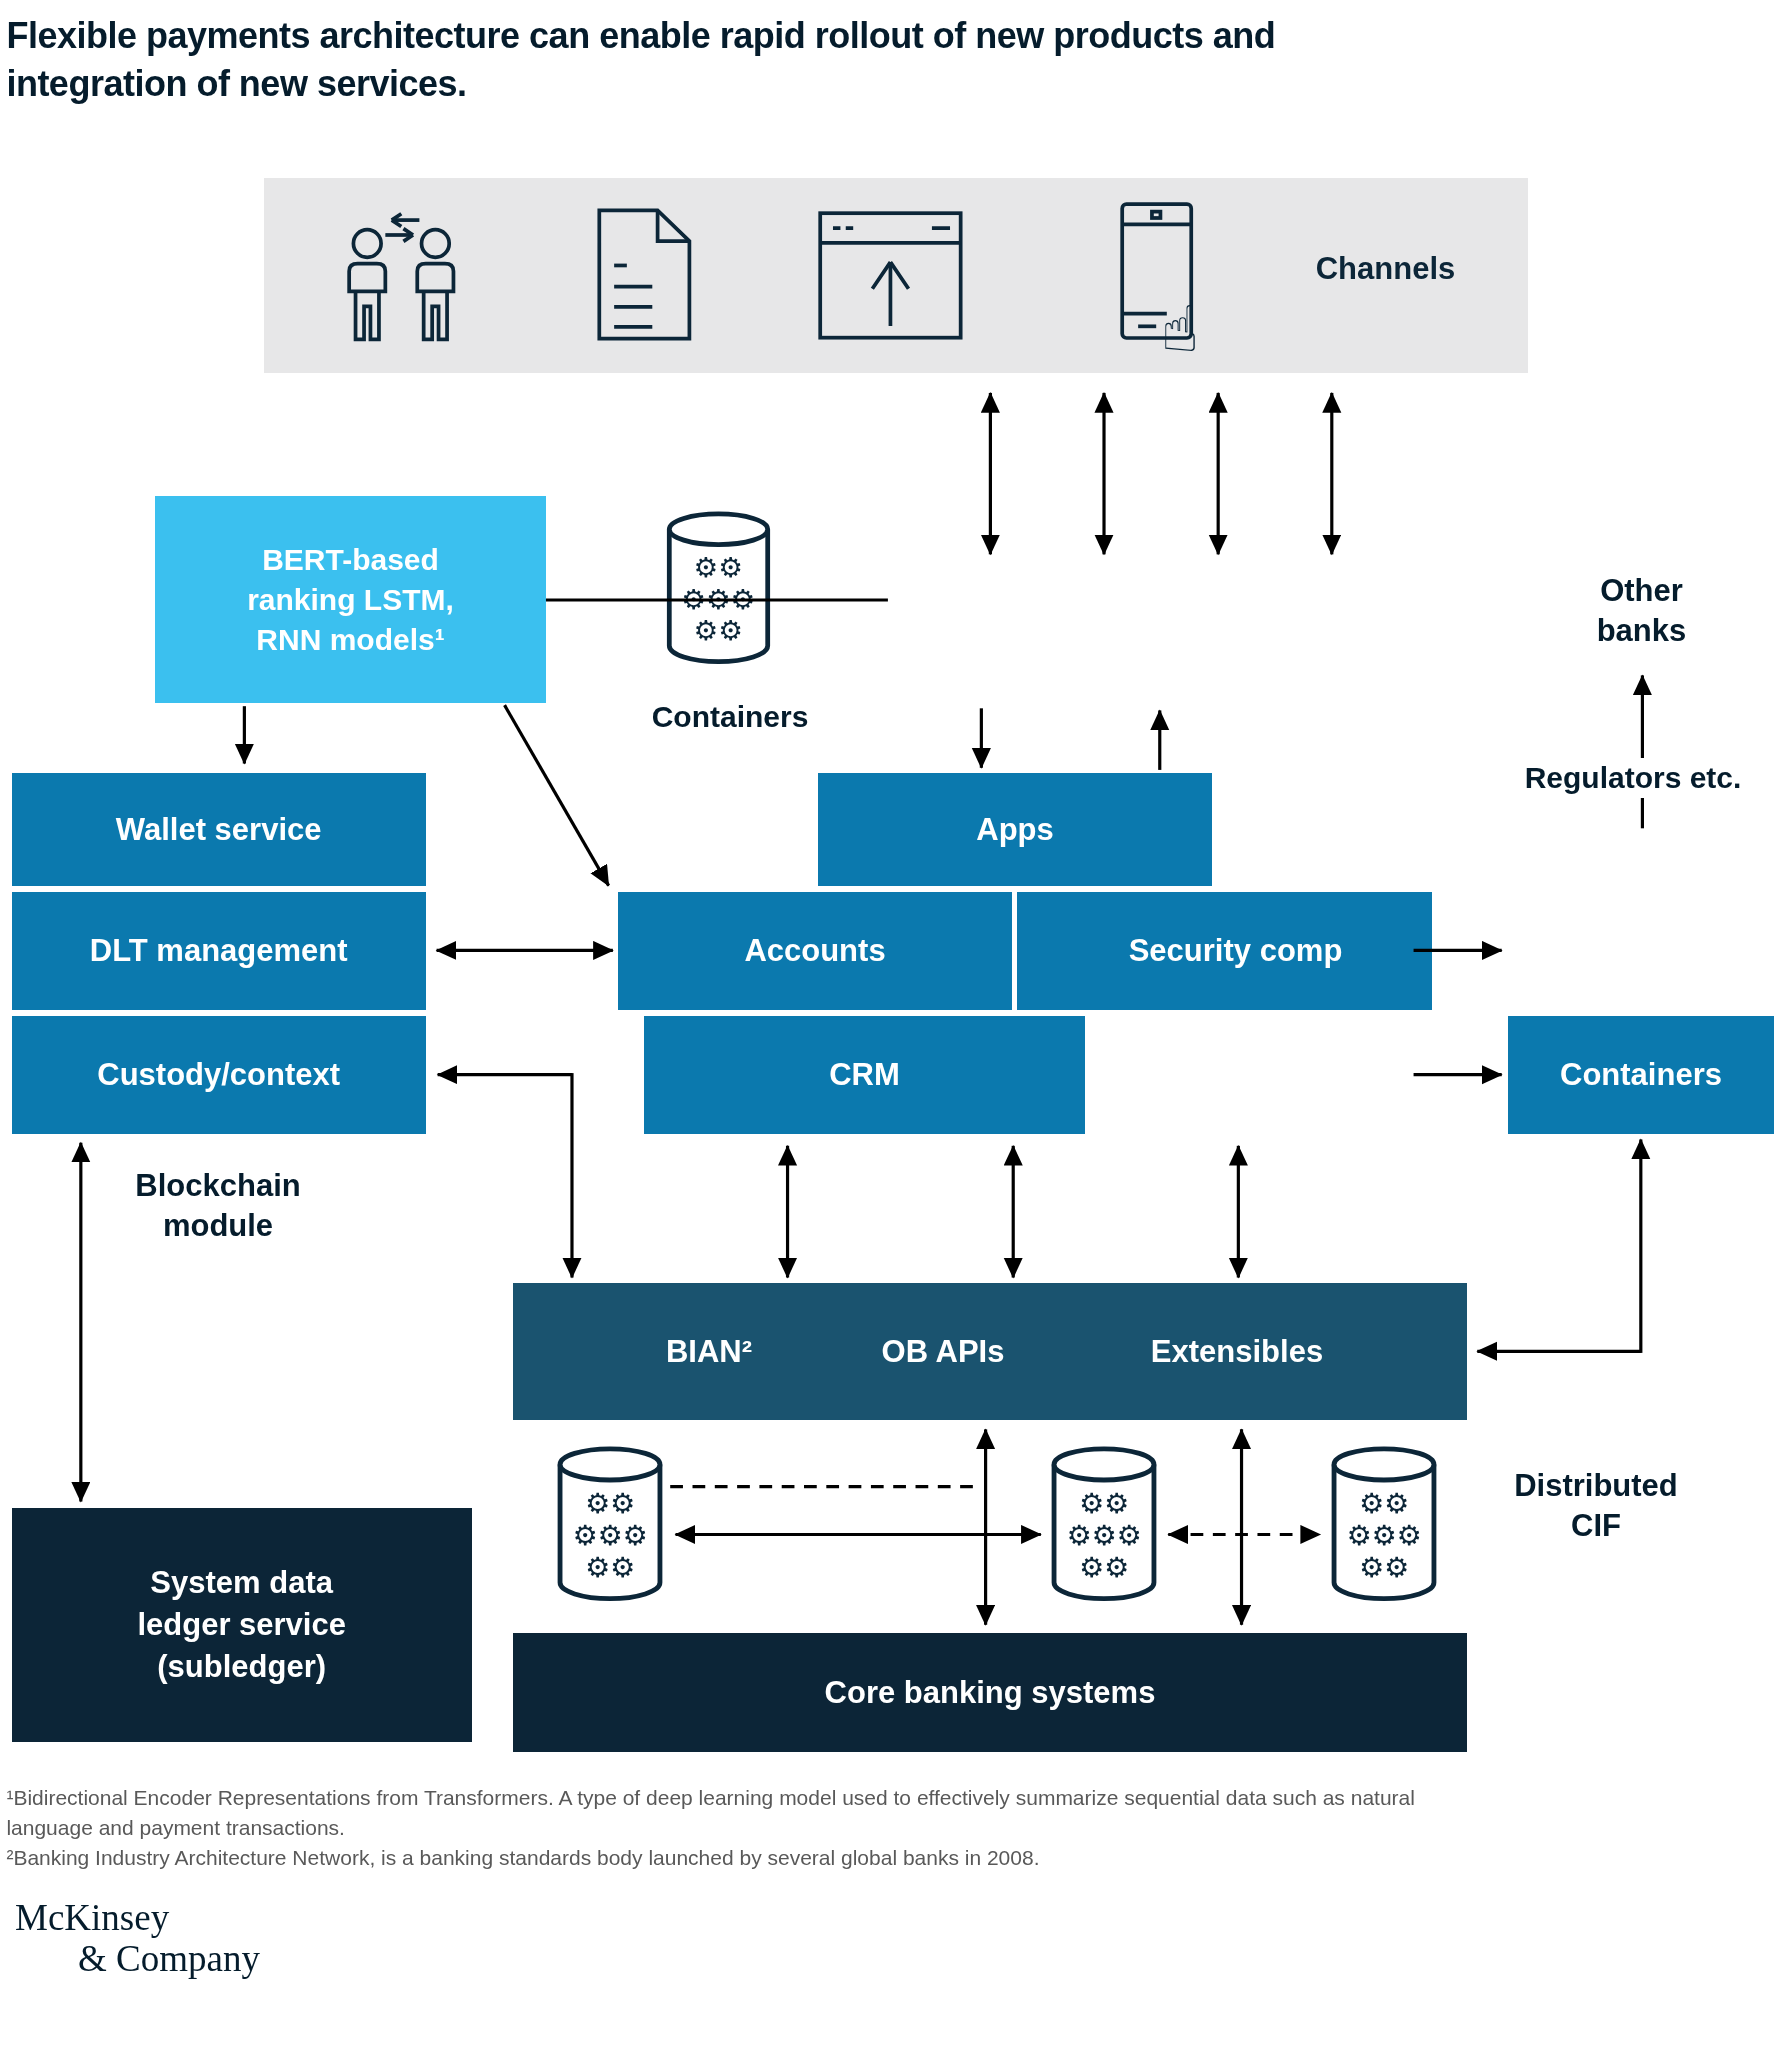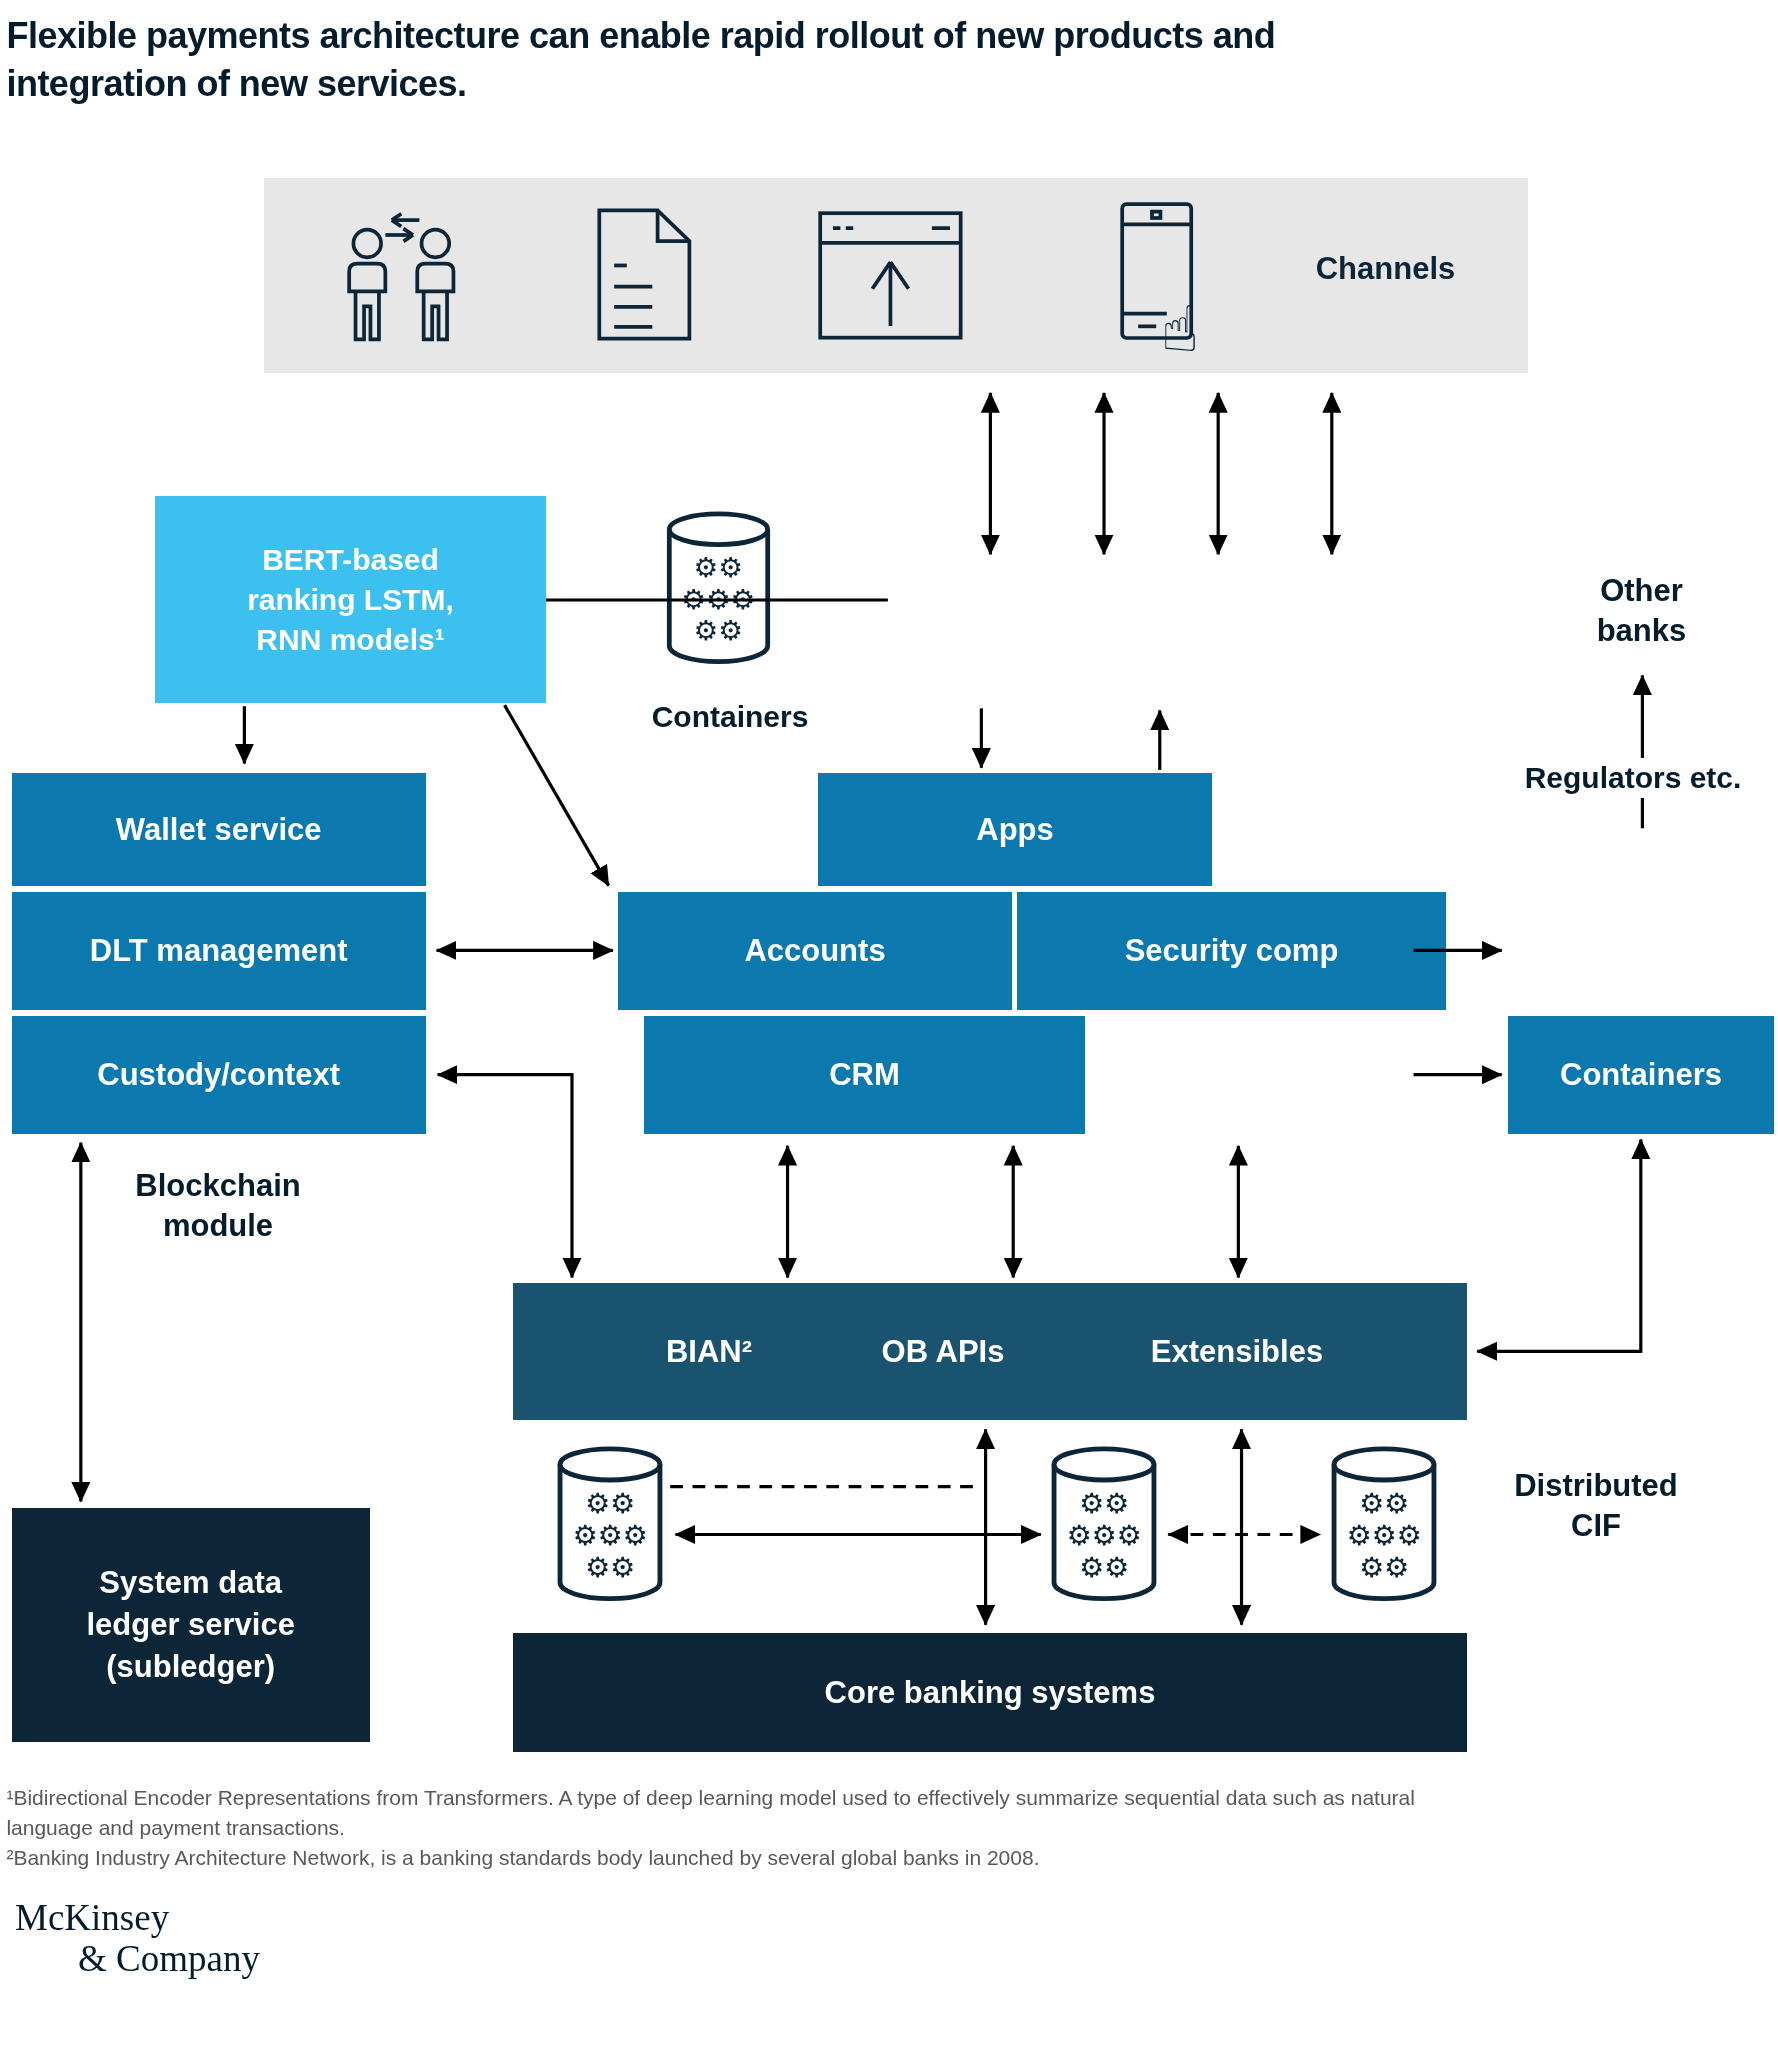--- a/index.html
+++ b/index.html
@@ -93,21 +93,21 @@
   <div class="abs blk-label" style="left:1551px;top:571px;width:181px;font-size:31px;">Other
 banks</div>
   <div class="abs blk-label lab-bg" style="left:1487px;top:758px;width:292px;font-size:30px;">Regulators etc.</div>
 
   <div class="abs box blue" style="left:11.7px;top:773px;width:414px;height:113px;">Wallet service</div>
   <div class="abs box blue" style="left:11.7px;top:892px;width:414px;height:118px;">DLT management</div>
   <div class="abs box blue" style="left:11.7px;top:1016px;width:414px;height:118px;">Custody/context</div>
 
   <div class="abs box blue" style="left:818px;top:773px;width:394px;height:113px;">Apps</div>
   <div class="abs box blue" style="left:618px;top:892px;width:394px;height:118px;">Accounts</div>
-  <div class="abs box blue" style="left:1017px;top:892px;width:429px;height:118px;">Security comp</div>
+  <div class="abs box blue" style="left:1017px;top:892px;width:393px;height:118px;padding-left:22px;">Security comp</div>
   <div class="abs box blue" style="left:644px;top:1016px;width:441px;height:118px;">CRM</div>
 
   <div class="abs box blue" style="left:1508px;top:1016px;width:266px;height:118px;">Containers</div>
 
   <div class="abs blk-label" style="left:101px;top:1166px;width:234px;font-size:31px;">Blockchain
 module</div>
 
   <div class="abs teal" style="left:513px;top:1283px;width:954px;height:137px;">
     <span class="bianword" style="left:196px;">BIAN²</span>
     <span class="bianword" style="left:430px;">OB APIs</span>
@@ -132,21 +132,21 @@
     <path d="M10,38 V258 A93,30 0 0 0 196,258 V38" fill="#fff" stroke="#0c2638" stroke-width="9"></path>
     <ellipse cx="103" cy="38" rx="93" ry="29" fill="#fff" stroke="#0c2638" stroke-width="9"></ellipse>
     <text x="103" y="128" text-anchor="middle" font-size="52" fill="#0c2638" font-family="DejaVu Sans, sans-serif">⚙⚙</text>
     <text x="103" y="188" text-anchor="middle" font-size="52" fill="#0c2638" font-family="DejaVu Sans, sans-serif">⚙⚙⚙</text>
     <text x="103" y="248" text-anchor="middle" font-size="52" fill="#0c2638" font-family="DejaVu Sans, sans-serif">⚙⚙</text>
   </svg>
 
   <div class="abs blk-label" style="left:1482px;top:1466px;width:228px;font-size:31px;text-align:center;">Distributed
 CIF</div>
 
-  <div class="abs box navy" style="left:11.7px;top:1508px;width:358px;height:234px;line-height:42px;">System data
+  <div class="abs box navy" style="left:11.7px;top:1508px;width:460px;height:234px;line-height:42px;">System data
 ledger service
 (subledger)</div>
   <div class="abs box navy" style="left:513px;top:1633px;width:954px;height:119px;">Core banking systems</div>
 
   <div class="abs footnotes">¹Bidirectional Encoder Representations from Transformers. A type of deep learning model used to effectively summarize sequential data such as natural
  language and payment transactions.
 ²Banking Industry Architecture Network, is a banking standards body launched by several global banks in 2008.</div>
 
   <div class="abs logo">
     <div>McKinsey</div>

